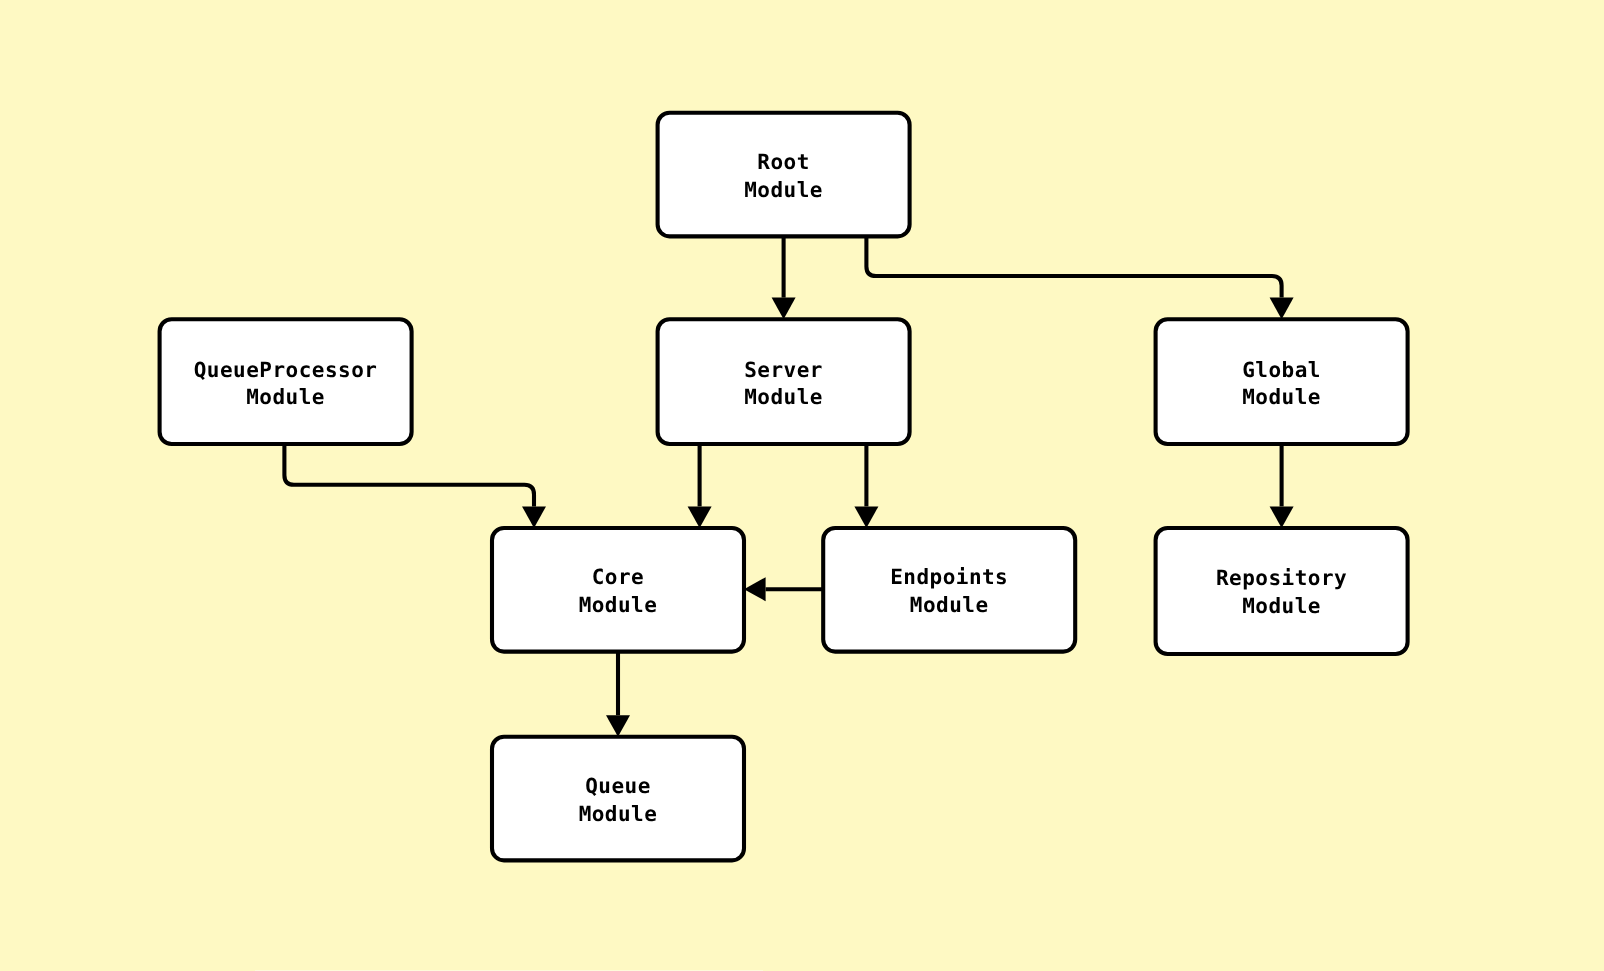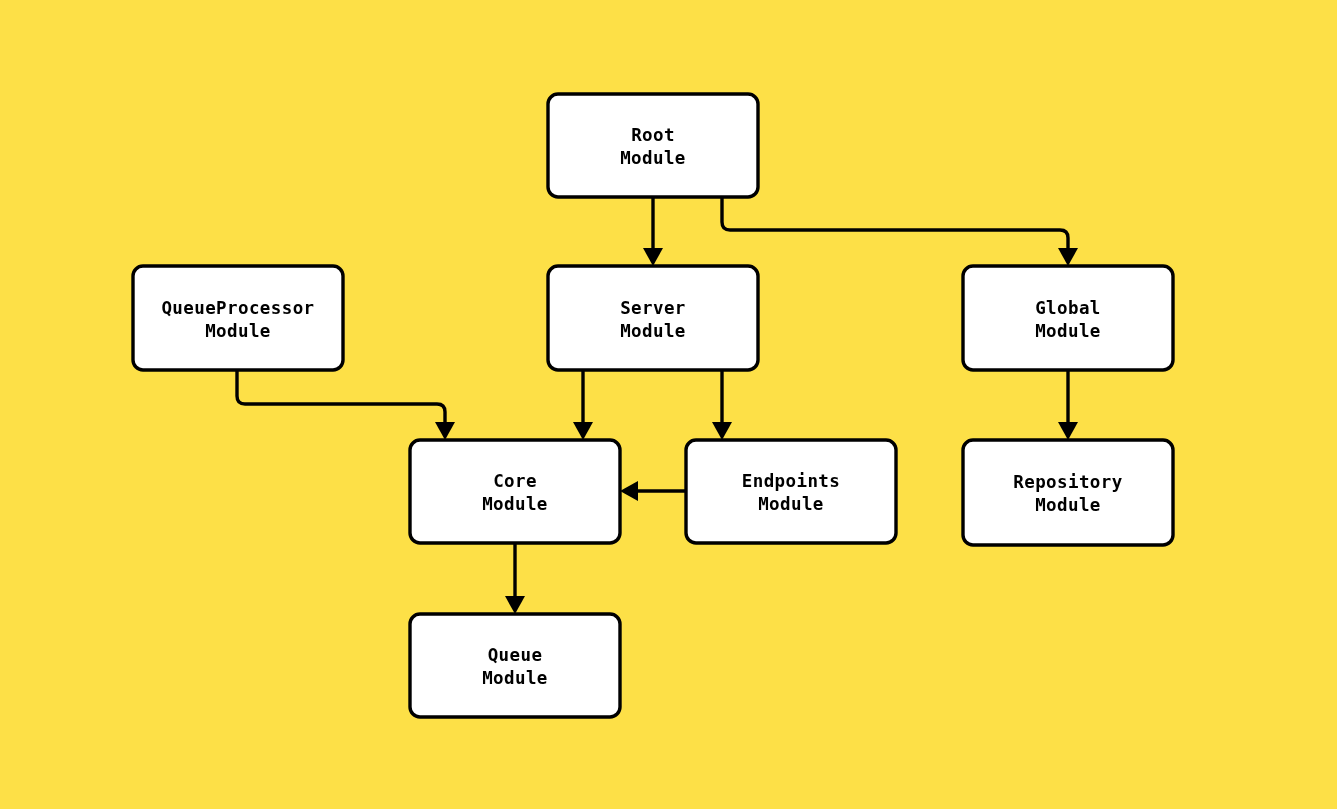--- a/index.html
+++ b/index.html
@@ -8,21 +8,21 @@
     padding: 0;
     background: #ffffff;
   }
   body {
     font-family: "DejaVu Sans Mono", "Liberation Mono", monospace;
   }
   #diagram-root {
     position: relative;
     width: 1337px;
     height: 809px;
-    background: #fde047;
+    background: #fef9c3;
     overflow: hidden;
   }
   svg#diagram-canvas {
     position: absolute;
     top: 0;
     left: 0;
     width: 1337px;
     height: 809px;
     display: block;
   }

